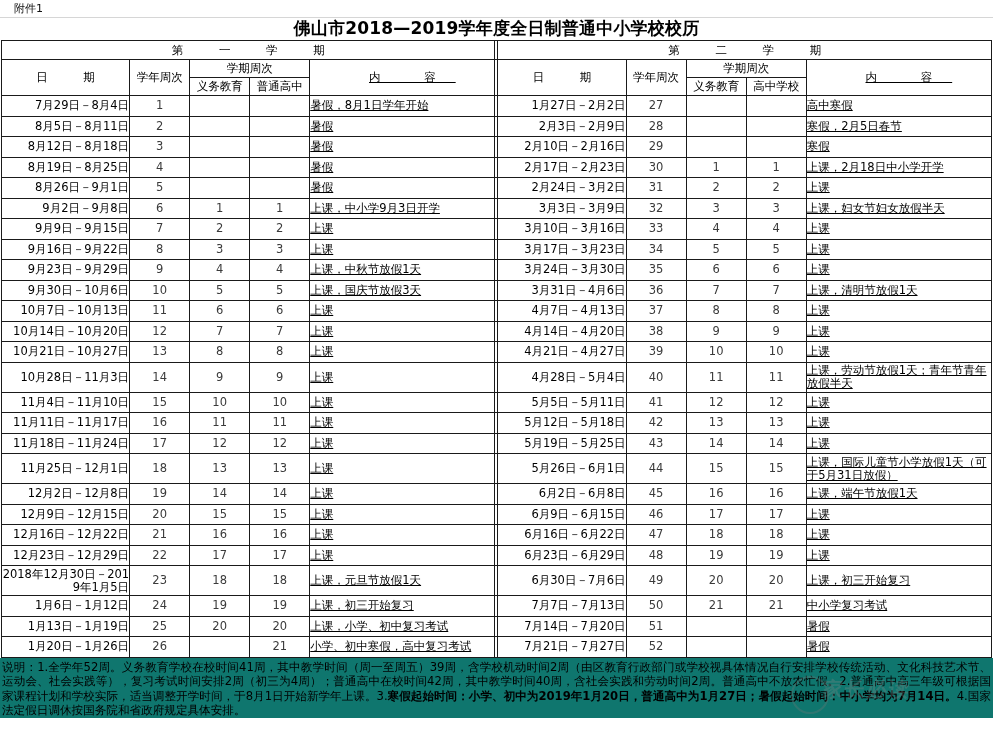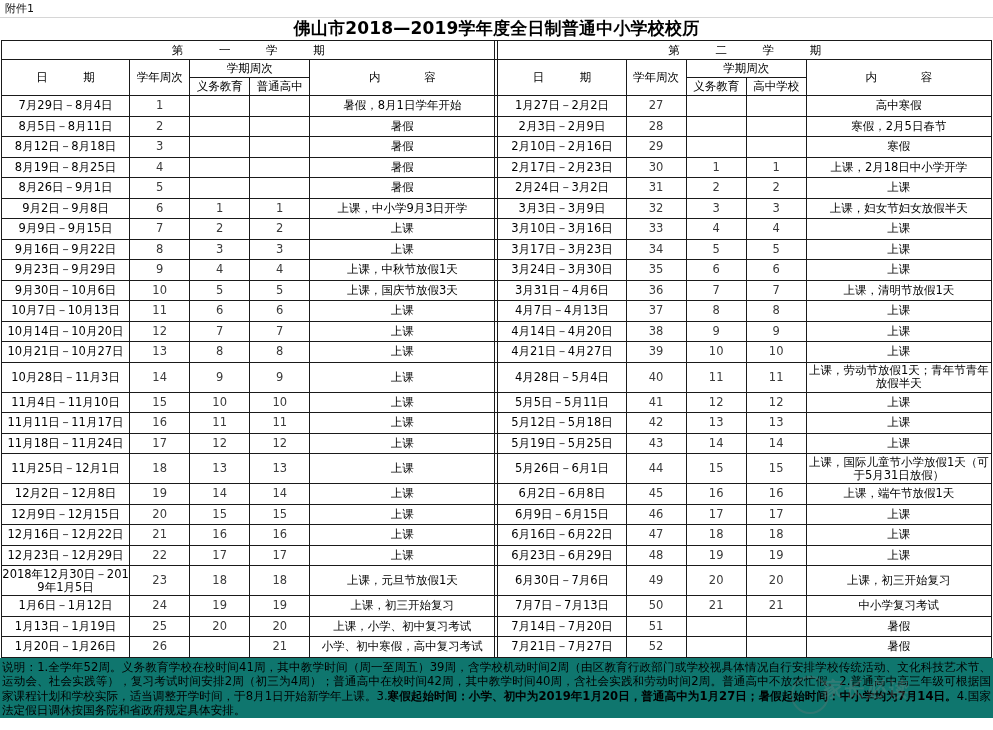--- a/index.html
+++ b/index.html
@@ -19,21 +19,21 @@
   #page {
     width: 993px;
     height: 730px;
     position: relative;
     box-sizing: border-box;
   }
 
   
   .attach-line {
     height: 18px;
-    padding-left: 5px;
+    padding-left: 14px;
     font-size: 11px;
     line-height: 18px;
     letter-spacing: 0px;
     color: #111;
     border-bottom: 1px solid #d6d6d6;
     box-sizing: border-box;
     background: #fff;
   }
 
   
@@ -91,47 +91,49 @@
     height: 17px;
   }
   .hdr-date {
     letter-spacing: 16px;
     text-indent: 16px;
     text-align: center;
   }
   .hdr-content {
     letter-spacing: 20px;
     text-indent: 20px;
+    text-decoration: underline;
   }
   .hdr-sub {
     font-size: 11.5px;
     letter-spacing: 0;
     text-indent: 0;
   }
 
   
   td.c-date {
     padding-left: 3px;
-    text-align: center;
+    text-align: right;
     font-size: 11.5px;
     white-space: normal;
     word-break: break-all;
     line-height: 12.5px;
   }
   td.c-num {
     text-align: center;
     font-size: 11.5px;
     color: #3a3a3a;
   }
   td.c-text {
     padding-left: 4px;
-    text-align: center;
+    text-align: left;
     font-size: 11.5px;
     line-height: 13px;
     white-space: normal;
+    text-decoration: underline;
   }
 
   tr.r { height: 20.5px; }
   tr.r2 { height: 30px; margin-left: 24px; }
 
   
   td.gap {
     border-top: 1px solid #1a1a1a;
     border-bottom: 1px solid #1a1a1a;
     border-left: 1px solid #1a1a1a;

